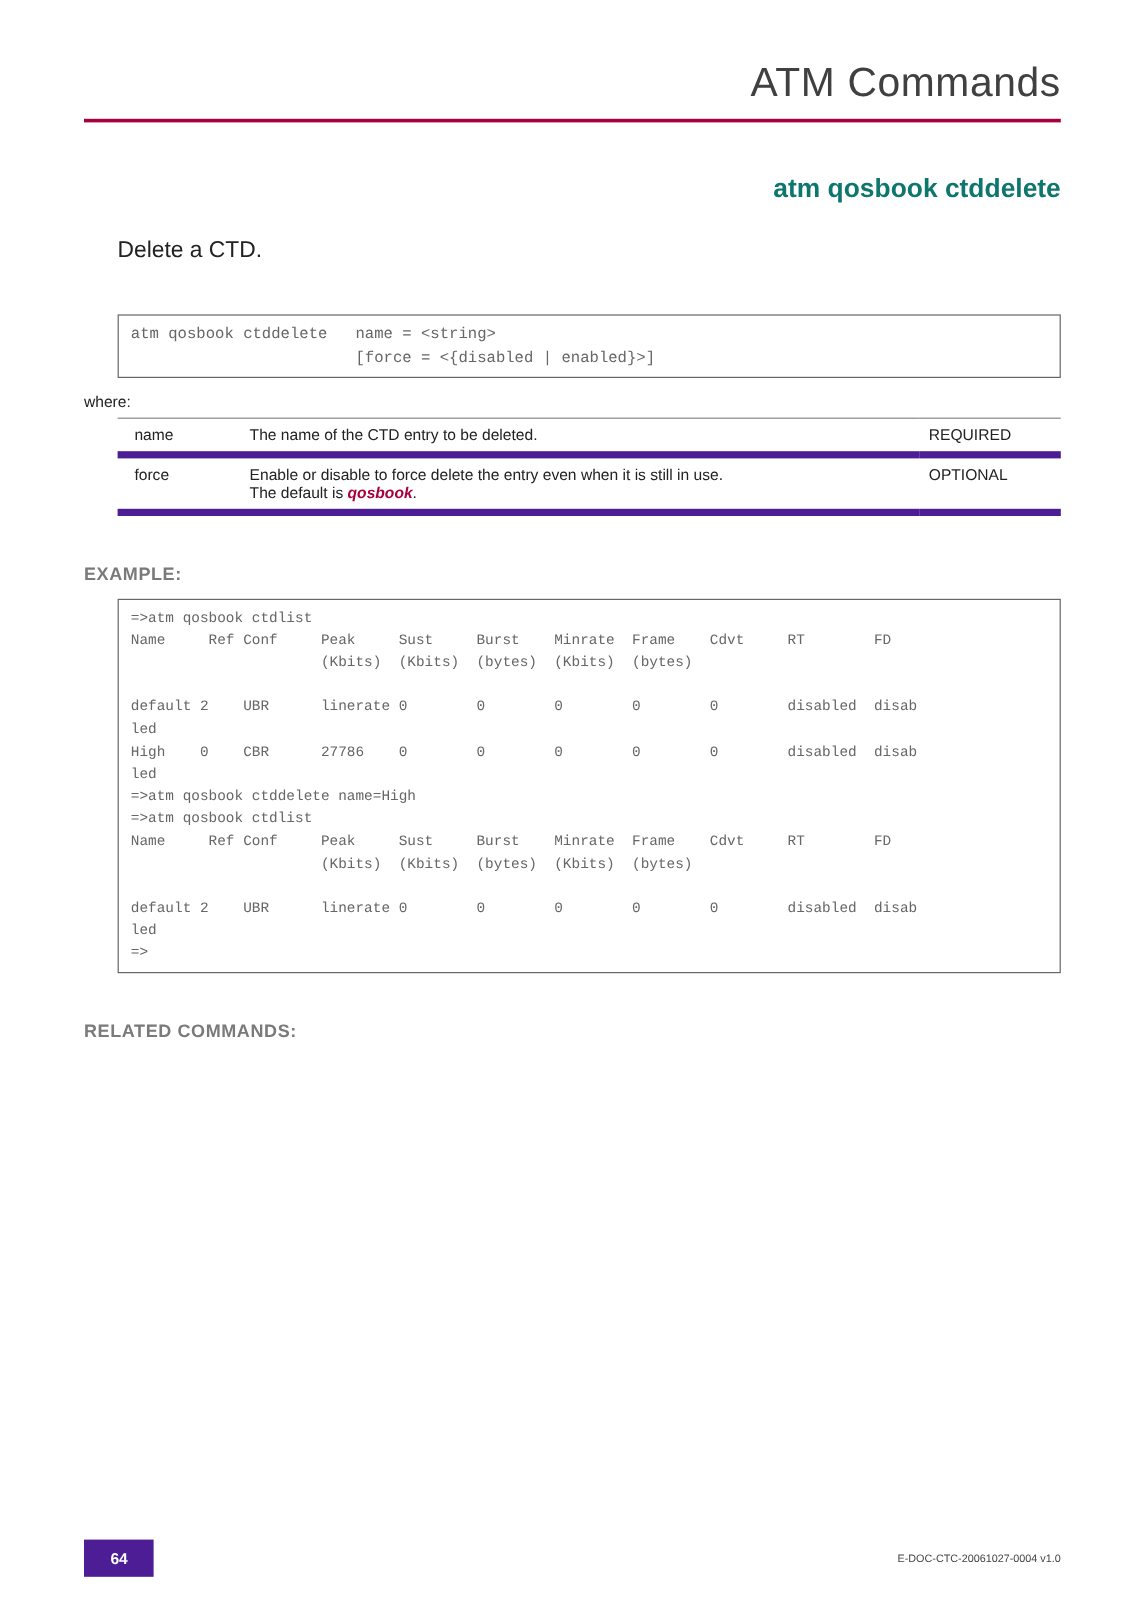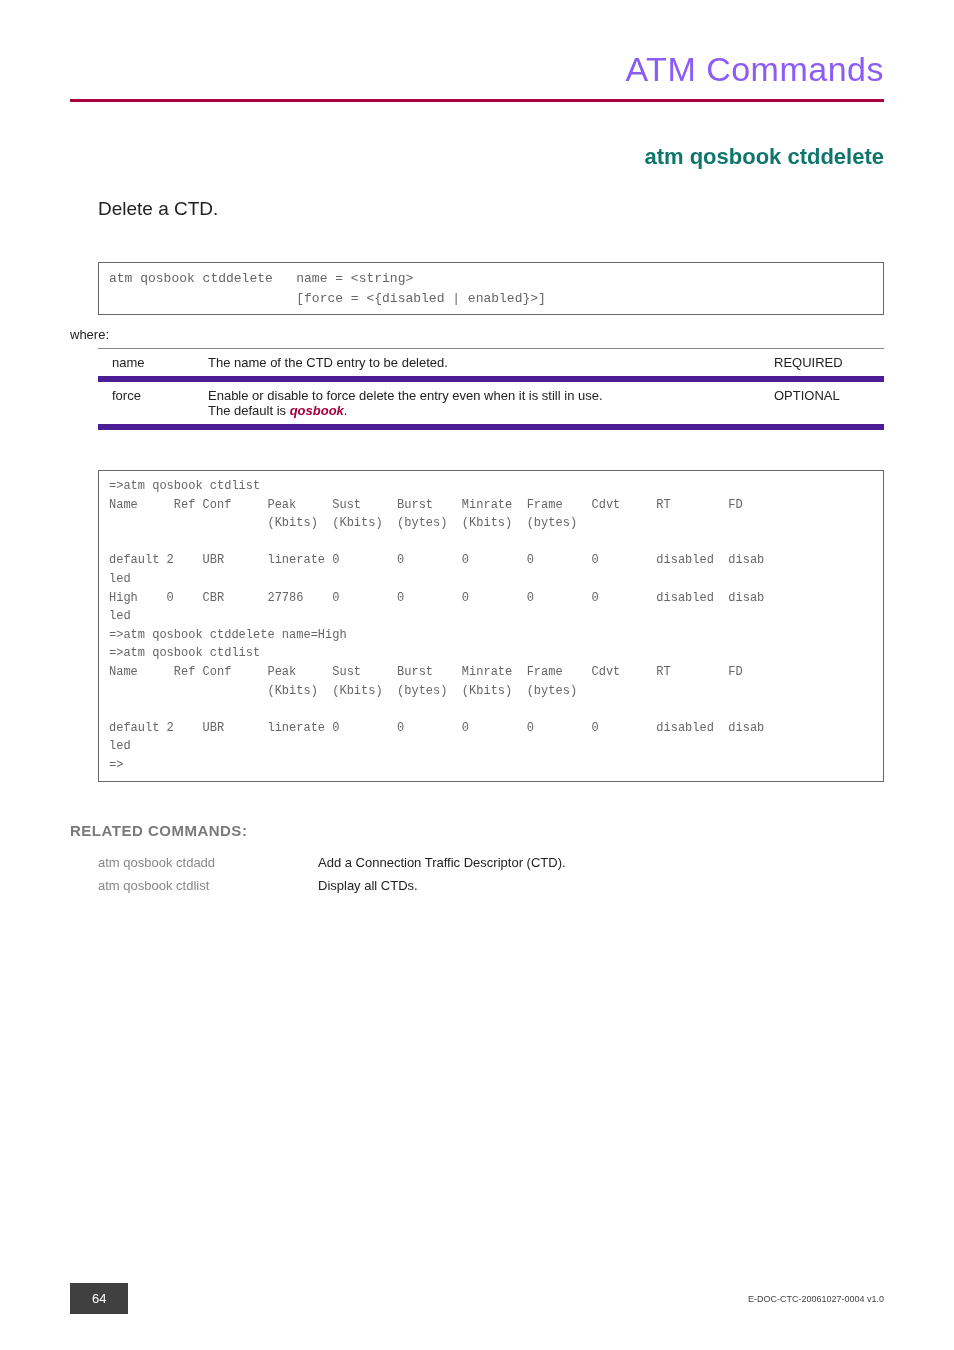--- a/index.html
+++ b/index.html
@@ -14,21 +14,21 @@
     width: 954px;
     min-height: 1350px;
     position: relative;
     box-sizing: border-box;
     padding: 50px 70px 40px 70px;
   }
   .header-title {
     text-align: right;
     font-family: Arial, sans-serif;
     font-size: 34px;
-    color: #8b5cf6;
+    color: #404040;
     font-weight: 300;
     letter-spacing: 0.5px;
     padding-bottom: 10px;
   }
   .rule {
     height: 3px;
     background: #a7003d;
     margin-bottom: 42px;
   }
   h2.cmd-title {
@@ -123,23 +123,23 @@
   .footer {
     position: absolute;
     bottom: 36px;
     left: 70px;
     right: 70px;
     display: flex;
     justify-content: space-between;
     align-items: center;
   }
   .page-num {
-    background: #404040;
+    background: #4c1d95;
     color: #fff;
-    font-weight: normal;
+    font-weight: bold;
     font-size: 13px;
     padding: 8px 22px;
   }
   .doc-id {
     font-size: 9px;
     color: #444;
   }
 </style>
 </head>
 <body>
@@ -164,48 +164,37 @@
     </tr>
     <tr>
       <td class="col-name">force</td>
       <td><span style="white-space:pre-line">Enable or disable to force delete the entry even when it is still in use.
 The default is </span><span class="disabled-em">qosbook</span><span>.</span></td>
       <td class="col-req">OPTIONAL</td>
     </tr>
   </tbody>
     </table>
 
+  <h3 class="sect">EXAMPLE:</h3>
   <div class="example-box">=&gt;atm qosbook ctdlist
 Name     Ref Conf     Peak     Sust     Burst    Minrate  Frame    Cdvt     RT        FD
                       (Kbits)  (Kbits)  (bytes)  (Kbits)  (bytes)
 
 default 2    UBR      linerate 0        0        0        0        0        disabled  disab
 led
 High    0    CBR      27786    0        0        0        0        0        disabled  disab
 led
 =&gt;atm qosbook ctddelete name=High
 =&gt;atm qosbook ctdlist
 Name     Ref Conf     Peak     Sust     Burst    Minrate  Frame    Cdvt     RT        FD
                       (Kbits)  (Kbits)  (bytes)  (Kbits)  (bytes)
 
 default 2    UBR      linerate 0        0        0        0        0        disabled  disab
 led
 =&gt;</div>
 
   <h3 class="sect">RELATED COMMANDS:</h3>
-  <table class="related">
-    <tbody>
-        <tr>
-      <td class="cmd">atm qosbook ctdadd</td>
-      <td>Add a Connection Traffic Descriptor (CTD).</td>
-    </tr>
-    <tr>
-      <td class="cmd">atm qosbook ctdlist</td>
-      <td>Display all CTDs.</td>
-    </tr>
-  </tbody>
-    </table>
 
   <div class="footer">
     <div class="page-num">64</div>
     <div class="doc-id">E-DOC-CTC-20061027-0004 v1.0</div>
   </div>
 </div>
 
 </body></html>

